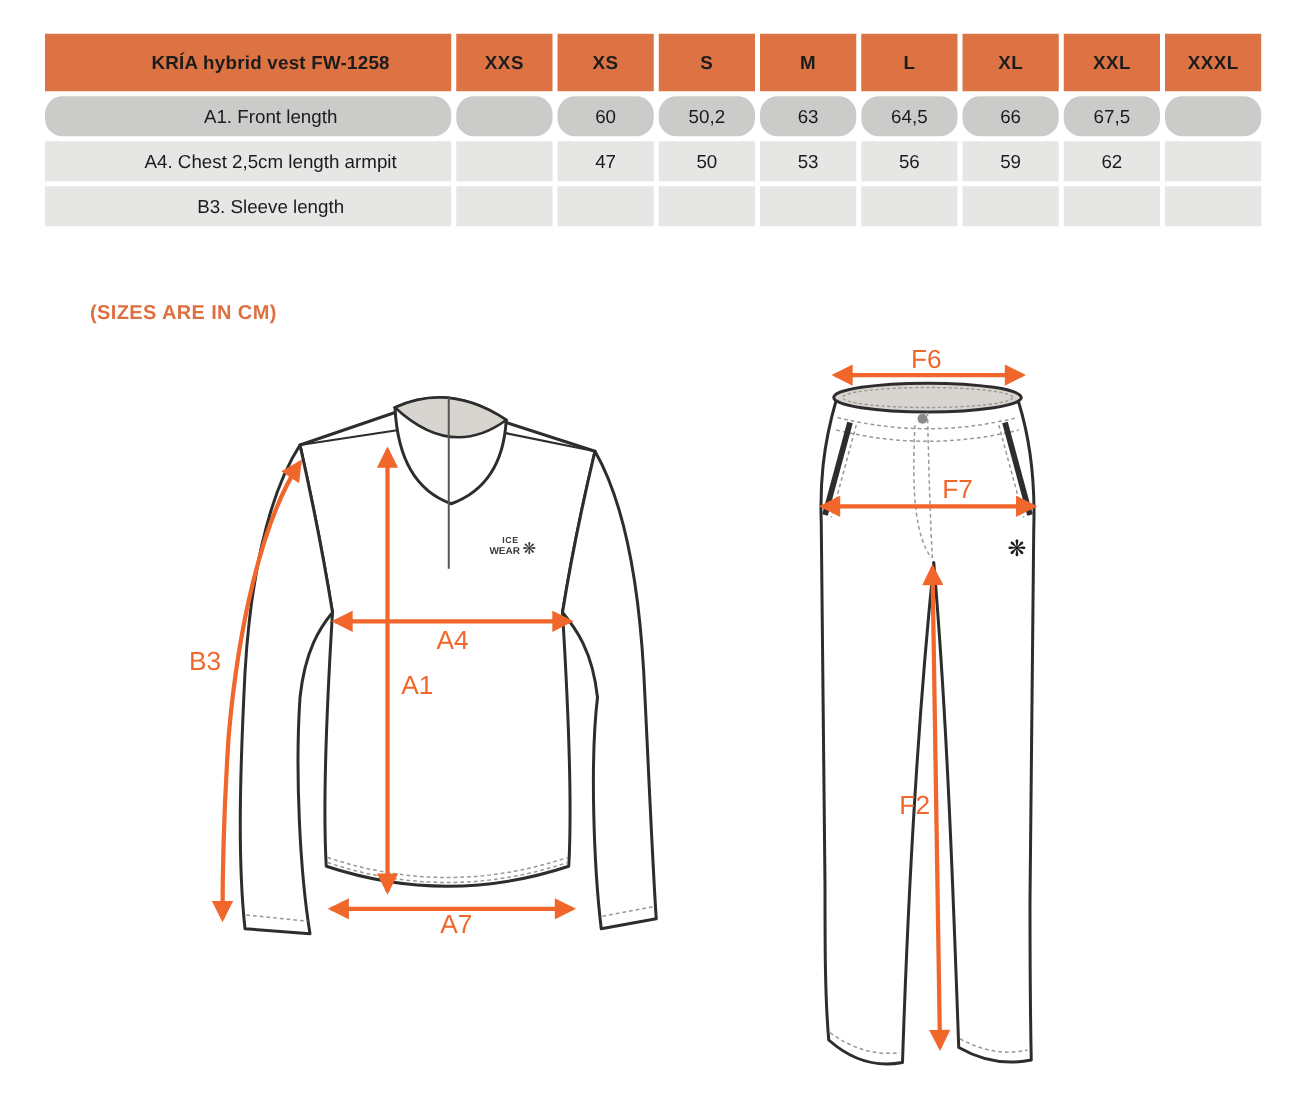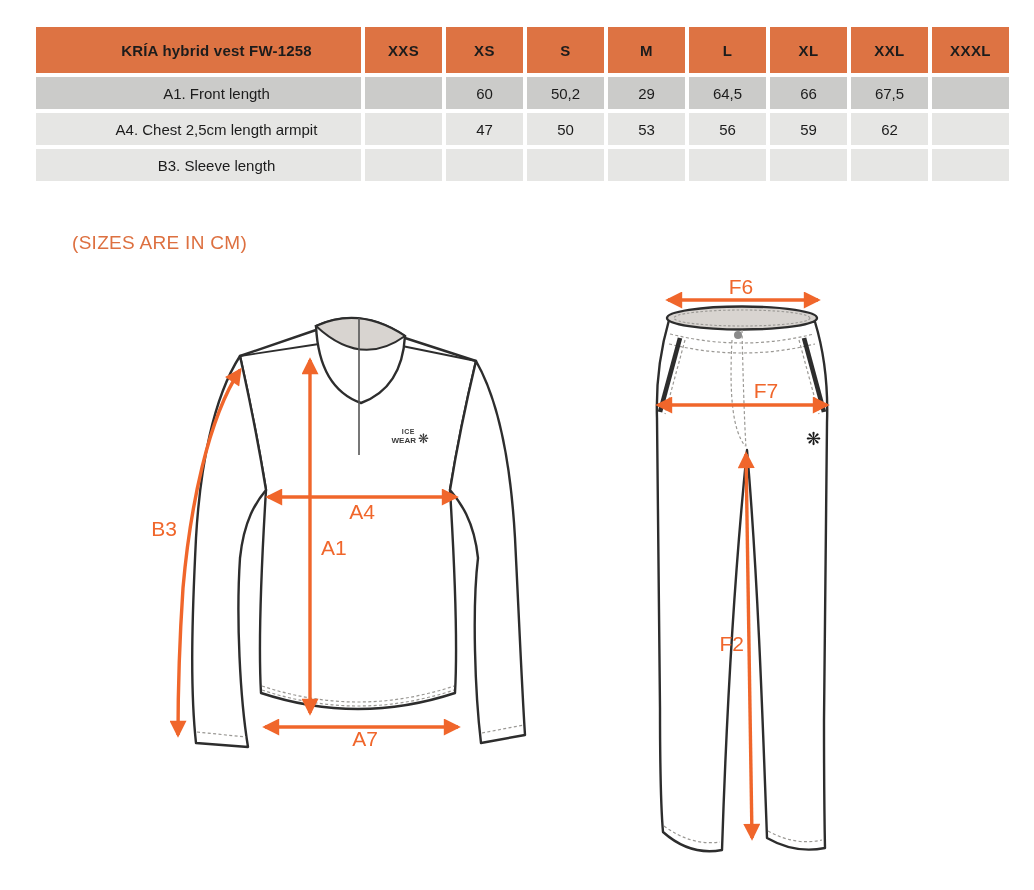--- a/index.html
+++ b/index.html
@@ -27,25 +27,25 @@
     font-size:15px;font-weight:bold;text-align:left;padding-left:36px;
     letter-spacing:.2px;
   }
   th.size-h{
     width:77px;height:46px;background:var(--header-orange);color:#fff;
     font-size:15px;font-weight:bold;letter-spacing:.4px;
   }
   td.row-label{
     height:32px;text-align:left;padding-left:36px;font-size:14.5px;
   }
-  tr.r-dark td{background:var(--row-dark);}
+  tr.r-dark td{background:var(--row-dark);border-radius:14px;}
   tr.r-light td{background:var(--row-light);}
 
   .sizes-note{
-    position:absolute;left:72px;top:232px;font-size:19px;font-weight:400;
+    position:absolute;left:72px;top:242px;font-size:16px;font-weight:700;
     color:var(--note-orange);letter-spacing:.3px;
   }
 
   
   .sweater-svg{position:absolute;left:128px;top:288px;}
   .pants-svg{position:absolute;left:620px;top:278px;}
   svg text.meas{fill:var(--arrow-orange);font-family:"Liberation Sans",sans-serif;
     font-size:21px;font-weight:500;}
   svg text.logo-t{fill:#3a3a3a;font-family:"Liberation Sans",sans-serif;font-weight:bold;}
   svg .outline{fill:#ffffff;stroke:var(--outline);stroke-width:2.4;stroke-linejoin:round;}
@@ -74,21 +74,21 @@
             <th class="size-h">XXXL</th>
           </tr>
       </thead>
       <tbody>
 
       <tr class="r-dark">
             <td class="row-label">A1. Front length</td>
             <td></td>
             <td>60</td>
             <td>50,2</td>
-            <td>29</td>
+            <td>63</td>
             <td>64,5</td>
             <td>66</td>
             <td>67,5</td>
             <td></td>
           </tr>
           <tr class="r-light">
             <td class="row-label">A4. Chest 2,5cm length armpit</td>
             <td></td>
             <td>47</td>
             <td>50</td>

